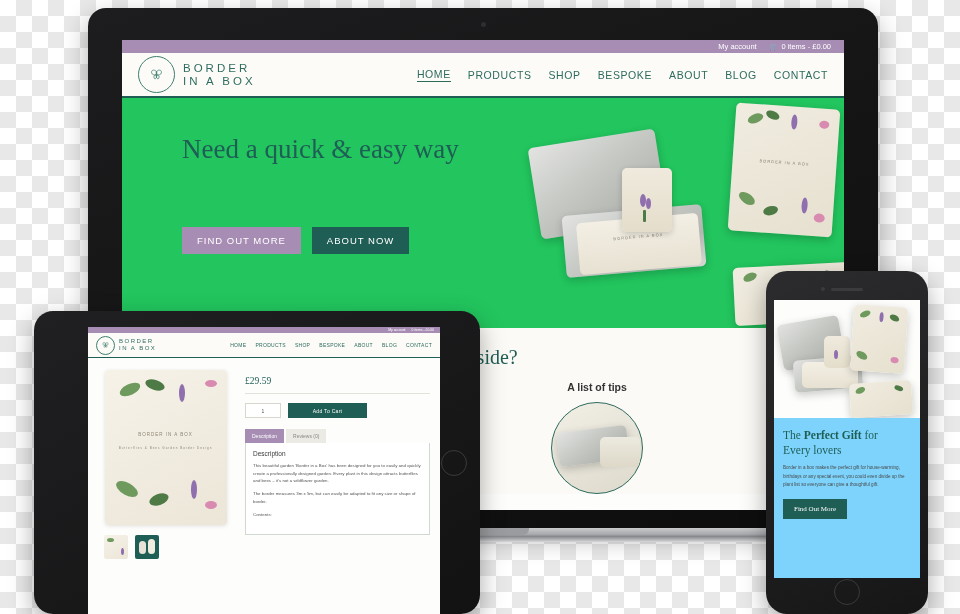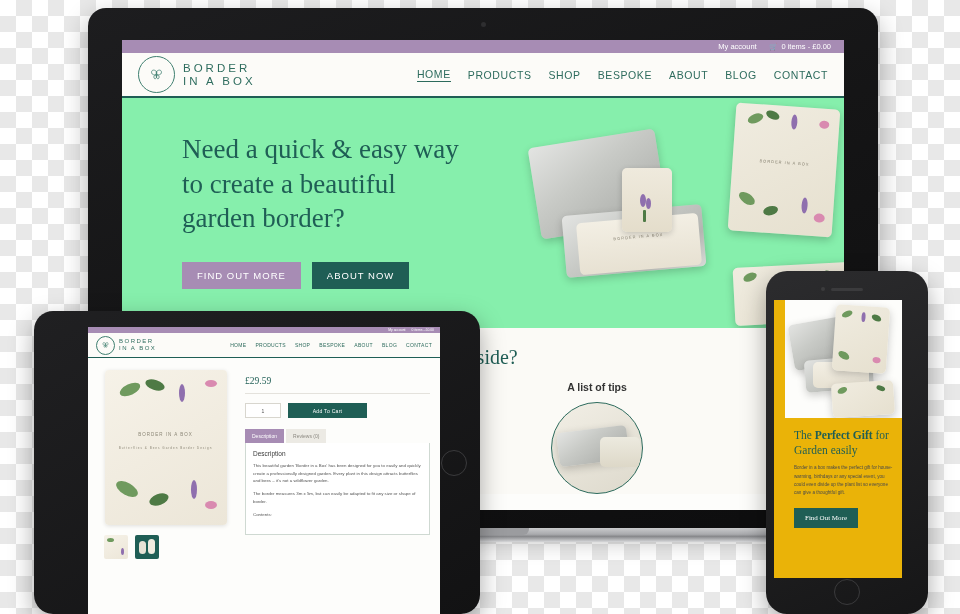--- a/index.html
+++ b/index.html
@@ -50,21 +50,21 @@
   .logo { display:flex; align-items:center; gap:8px; }
   .logo-circle { width:37px; height:37px; border-radius:50%; border:1.2px solid #3f7f70;
     display:flex; align-items:center; justify-content:center; background:#fcfbf8; }
   .logo-txt { font-family:"Liberation Sans", sans-serif; color:#2f6d5f; line-height:1.12;
     font-size:11.5px; letter-spacing:3px; font-weight:400; }
   .mainnav { margin-left:auto; display:flex; align-items:center; gap:17px;
     font-size:10.5px; color:#2d6b5d; letter-spacing:.6px; }
   .mainnav .active { border-bottom:1px solid #2d6b5d; padding-bottom:1px; }
 
   
-  .hero { height:230px; position:relative; background:#86efac; overflow:hidden; }
+  .hero { height:230px; position:relative; background:#22c55e; overflow:hidden; }
   .hero-copy { position:absolute; left:60px; top:34px; width:310px; }
   .hero-h1 { font-family:"Liberation Serif", serif; font-size:27px; line-height:1.28;
     color:#1f5e55; font-weight:400; }
   .hero-btns { margin-top:26px; display:flex; gap:11px; }
   .btn { font-size:9.5px; letter-spacing:1px; padding:8px 15px; color:#fff; }
   .btn-purple { background:#a78cb4; }
   .btn-green { background:#1f5e55; }
   .hero-photo { position:absolute; right:-12px; top:4px; width:330px; height:215px; }
 
   
@@ -142,22 +142,22 @@
   .t-panel p { font-size:4.4px; line-height:1.75; color:#555; margin-bottom:5px; }
 
   
   .phone { position:absolute; left:766px; top:271px; width:162px; height:343px; }
   .phone-body { position:absolute; inset:0; background:linear-gradient(155deg,#2c2c2e,#161617);
     border-radius:21px; box-shadow:0 9px 24px rgba(0,0,0,.34); }
   .phone-speaker { position:absolute; left:50%; top:17px; margin-left:-16px; width:32px; height:2.6px;
     border-radius:2px; background:#3b3b3d; }
   .phone-cam { position:absolute; left:50%; top:16px; margin-left:-26px; width:4px; height:4px;
     border-radius:50%; background:#3b3b3d; }
-  .phone-screen { position:absolute; left:8px; top:29px; width:128px; height:278px;
-    background:#eab308; overflow:hidden;padding-left:11px; }
+  .phone-screen { position:absolute; left:8px; top:29px; width:146px; height:278px;
+    background:#7dd3fc; overflow:hidden; }
   .phone-home { position:absolute; left:50%; bottom:9px; margin-left:-13px; width:26px; height:26px;
     border-radius:50%; border:1.2px solid #3a3a3c; }
   .ph-photo { height:118px; background:#fdfdfb; position:relative; overflow:hidden; }
   .ph-copy { padding:10px 9px 9px; }
   .ph-h2 { font-family:"Liberation Serif", serif; font-size:11.5px; color:#1f5e55;
     line-height:1.28; font-weight:400; }
   .ph-h2 b { font-weight:700; }
   .ph-p { font-size:4.6px; line-height:1.8; color:#4a4a4a; margin-top:7px; }
   .ph-btn { margin-top:10px; display:inline-block; background:#1f5e55; color:#fff;
     font-family:"Liberation Serif", serif; font-size:7px; padding:6px 11px; }
@@ -209,22 +209,21 @@
             <span>ABOUT</span>
             <span>BLOG</span>
             <span>CONTACT</span>
           </nav>
         </div>
 
         <div class="hero">
           <div class="hero-copy">
             <h1 class="hero-h1">
               <span>Need a quick &amp; easy way</span><br>
-              <span>to create a beautiful</span><br>
-              <span>garden border?</span>
+              <br>
             </h1>
             <div class="hero-btns">
               <span class="btn btn-purple">FIND OUT MORE</span>
               <span class="btn btn-green">ABOUT NOW</span>
             </div>
           </div>
 
           <div class="hero-photo">
 
             <div class="tin tin-metal" style="left:8px; top:36px; width:128px; height:92px; transform:rotate(-9deg);"></div>
@@ -395,21 +394,21 @@
           <div class="leafy lf-g" style="left:5px; bottom:12px; width:12px; height:7px; transform:rotate(28deg);"></div>
         </div>
         <div class="tin tin-lid" style="right:8px; bottom:2px; width:62px; height:34px; transform:rotate(-4deg);">
           <div class="leafy lf-g" style="left:6px; top:4px; width:10px; height:6px; transform:rotate(-20deg);"></div>
           <div class="leafy lf-dg" style="right:8px; top:5px; width:9px; height:5px; transform:rotate(24deg);"></div>
         </div>
       </div>
       <div class="ph-copy">
         <div class="ph-h2">
           <span>The </span><b>Perfect Gift</b><span> for</span><br>
-          <span>Garden easily</span>
+          <span>Every lovers</span>
         </div>
         <div class="ph-p">Border in a box makes the perfect gift for house-warming, birthdays or any special event, you could even divide up the plant list so everyone can give a thoughtful gift.</div>
         <span class="ph-btn">Find Out More</span>
       </div>
     </div>
     <div class="phone-home"></div>
   </div>
 
 </div>
 

